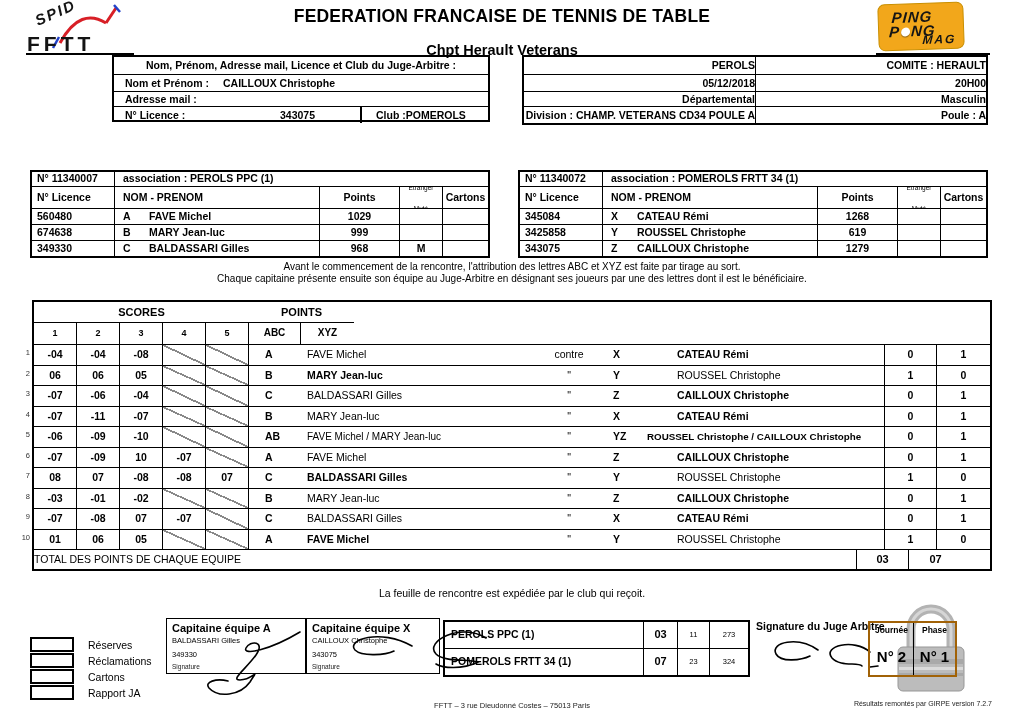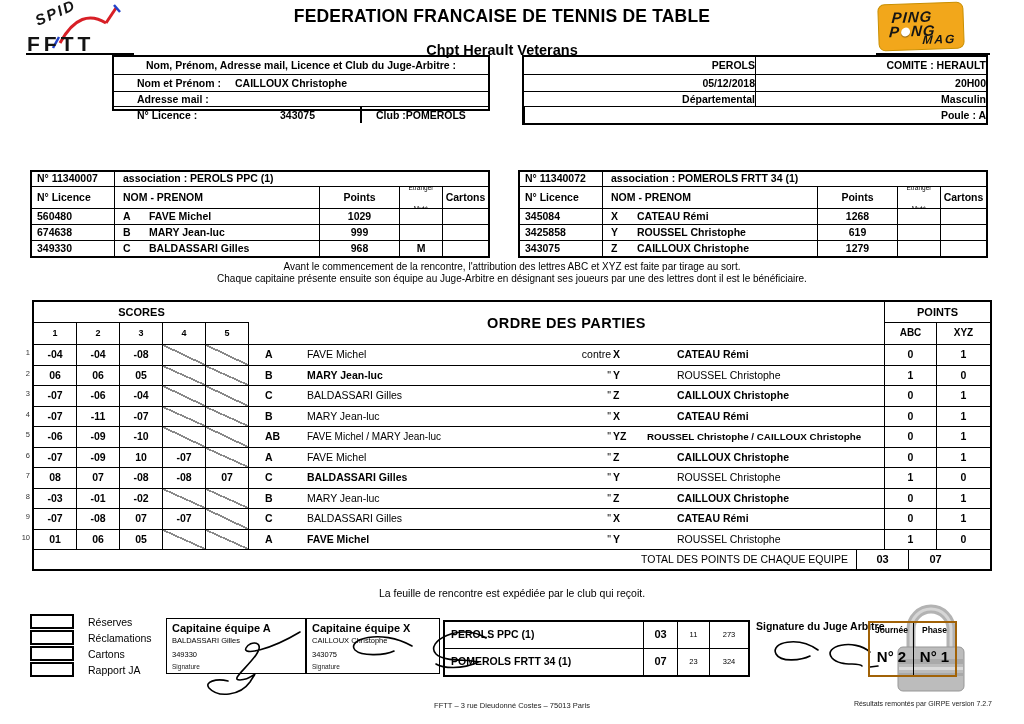--- a/index.html
+++ b/index.html
@@ -13,25 +13,25 @@
   .logo-left{position:absolute;left:26px;top:1px;width:108px;height:52px}
   .rule{position:absolute;height:2px;background:#000}
   .ppmag{position:absolute;left:878px;top:3px;width:86px;height:47px;background:var(--mag-yellow,#F2A71B);border:1px solid #c98f00;border-radius:7px;transform:rotate(-2deg);overflow:hidden}
   .pp1,.pp2,.pp3{font-style:italic;font-weight:bold;color:#151515;transform:skewX(-6deg);line-height:1;white-space:nowrap}
   .pp1{position:absolute;left:13px;top:5px;font-size:15px;letter-spacing:1px}
   .pp2{position:absolute;left:10px;top:19px;font-size:15px;letter-spacing:1px}
   .ball{display:inline-block;width:9px;height:9px;background:#fff;border-radius:50%;margin:0 1px;box-shadow:0 1px 1px rgba(0,0,0,.4)}
   .pp3{position:absolute;right:7px;bottom:3px;font-size:12px;letter-spacing:2px}
 
   
-  .judge{position:absolute;left:112px;top:55px;width:378px;height:56px;border:2px solid #000;font-size:10.5px;font-weight:bold}
+  .judge{position:absolute;left:112px;top:55px;width:378px;height:67px;border:2px solid #000;font-size:10.5px;font-weight:bold}
   .j-row{height:17px;line-height:16px;border-top:1px solid #000;position:relative}
   .j-row:first-child{border-top:none;text-align:center}
   .j-row.r3{height:15px;line-height:14px}
-  .j-row .lbl{padding-left:23px}
+  .j-row .lbl{padding-left:11px}
   .j-val-name{margin-left:14px}
   .j-r4{display:flex}
   .j-cell-l{width:248px;border-right:2px solid #000;position:relative}
   .j-cell-l .jlic{position:absolute;left:166px;top:0}
   .j-cell-r{flex:1;position:relative}
   .j-cell-r .lbl{padding-left:14px}
   .j-club{}
 
   
   .info{position:absolute;left:522px;top:55px;width:466px;height:70px;border:2px solid #000;font-size:10.5px;font-weight:bold}
@@ -83,37 +83,37 @@
   .mth-abc{width:52px;border-right:1px solid #000;text-align:center;line-height:20px;font-weight:bold;font-size:10px}
   .mth-xyz{width:53px;text-align:center;line-height:20px;font-weight:bold;font-size:10px}
   .mt-row{display:flex;height:20.5px;border-top:1px solid #000}
   .mt-score{width:43px;border-right:1px solid #000;text-align:center;line-height:19px;font-weight:bold;font-size:10.5px}
   .mt-score.slash{background:linear-gradient(to top right,transparent 47.5%,#888 47.5%,#888 52.5%,transparent 52.5%)}
   .mt-mid{width:636px;position:relative;border-right:1px solid #000}
   .mt-mid span{position:absolute;top:0;line-height:19px;font-size:10.5px;white-space:nowrap}
   .mt-la{left:16px;font-weight:bold}
   .mt-na{left:58px}
   .mt-na.longname{font-size:10px}
-  .mt-vs{left:302px;width:60px;text-align:right;font-size:9.5px}
+  .mt-vs{left:290px;width:60px;text-align:center;font-size:9.5px}
   .mt-lx{left:364px;font-weight:bold}
   .mt-nx{left:428px}
   .mt-nx.longname-x{left:398px;font-size:9.8px}
   .b{font-weight:bold}
   .mt-pa{width:52px;border-right:1px solid #000;text-align:center;line-height:19px;font-weight:bold;font-size:10.5px}
   .mt-px{width:53px;text-align:center;line-height:19px;font-weight:bold;font-size:10.5px}
   .mt-total{display:flex;height:20px;border-top:1px solid #000}
-  .mt-total-label{width:823px;text-align:right;padding-right:8px;line-height:19px;font-size:10.5px;border-right:1px solid #000}
+  .mt-total-label{width:823px;padding-right:8px;line-height:19px;font-size:10.5px;border-right:1px solid #000}
   .mt-total-abc{width:52px;border-right:1px solid #000;text-align:center;line-height:19px;font-weight:bold;font-size:11px}
   .mt-total-xyz{width:53px;text-align:center;line-height:19px;font-weight:bold;font-size:11px}
   .row-num{position:absolute;left:18px;width:12px;height:20px;line-height:21px;text-align:right;font-size:7.5px;color:#333}
 
   .dispatch{position:absolute;left:0;top:587px;width:1024px;text-align:center;font-size:10.5px}
 
   
-  .cb-group{position:absolute;left:30px;top:614px}
+  .cb-group{position:absolute;left:30px;top:637px}
   .cb-row{display:flex;align-items:center;height:16px}
   .cb-box{width:44px;height:15px;border:2px solid #000;background:#fff;margin-bottom:1px}
   .cb-label{margin-left:14px;font-size:10.5px}
   .cap-box{position:absolute;top:618px;height:56px;border:1px solid #000;padding:3px 5px}
   #cap-a{left:166px;width:140px}
   #cap-x{left:306px;width:134px}
   .cap-title{font-size:11px;font-weight:bold}
   .cap-name{font-size:7.5px;margin-top:2px}
   .cap-lic{font-size:7.5px;margin-top:5px}
   .cap-sig{font-size:6.5px;margin-top:4px;color:#222}
@@ -190,20 +190,21 @@
       </div>
       <div class="it-row">
         <div class="it-cell">05/12/2018</div>
         <div class="it-cell it-r">20H00</div>
       </div>
       <div class="it-row">
         <div class="it-cell">Départemental</div>
         <div class="it-cell it-r">Masculin</div>
       </div>
       <div class="it-row">
+        <div class="it-cell">Division : CHAMP. VETERANS CD34 POULE A</div>
         <div class="it-cell it-r">Poule : A</div>
       </div>
     </div>
 
   <div class="team" id="team-0">
       <div class="tt-row tt-assoc">
         <div class="c0">N° 11340007</div>
         <div class="tta-name">association : PEROLS PPC  (1)</div>
       </div>
       <div class="tt-row tt-head">
@@ -284,21 +285,20 @@
         <div class="mth-left">
           <div class="mth-scores">SCORES</div>
           <div class="mth-nums">
             <div class="mth-num">1</div>
             <div class="mth-num">2</div>
             <div class="mth-num">3</div>
             <div class="mth-num">4</div>
             <div class="mth-num">5</div>
           </div>
         </div>
-        <div class="mth-mid">ORDRE DES PARTIES</div>
         <div class="mth-right">
           <div class="mth-points">POINTS</div>
           <div class="mth-pcols">
             <div class="mth-abc">ABC</div>
             <div class="mth-xyz">XYZ</div>
           </div>
         </div>
       </div>
       <div class="mt-row">
         <div class="mt-score">-04</div>

